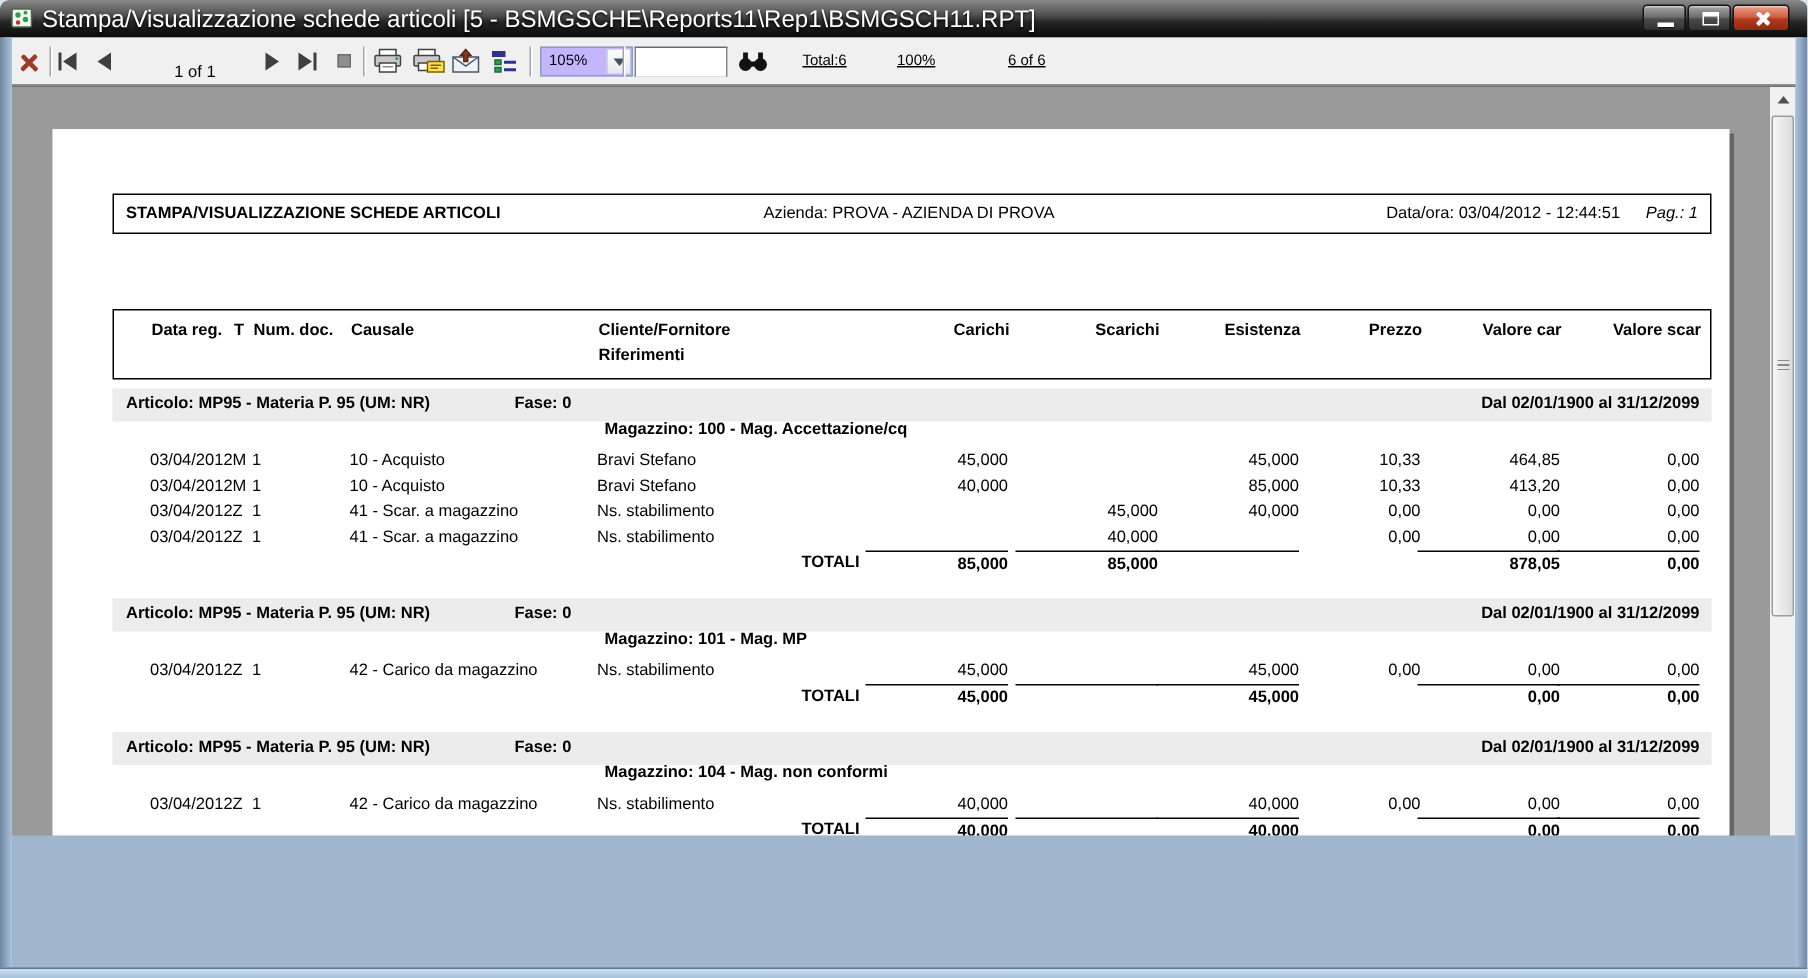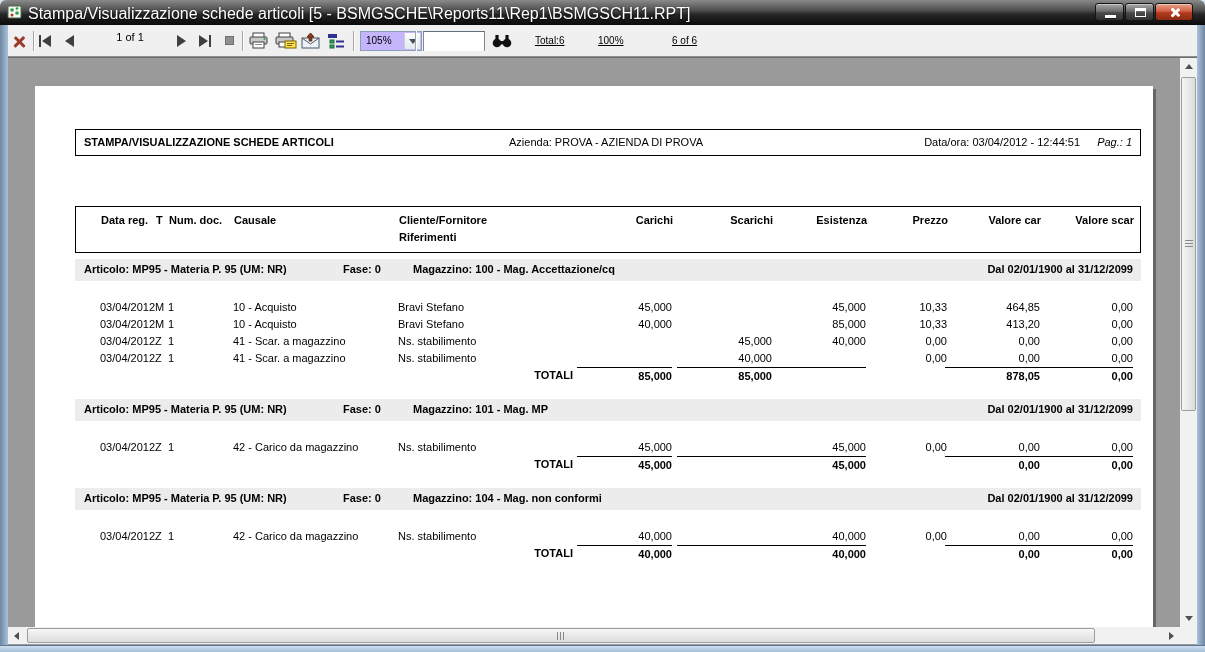--- a/index.html
+++ b/index.html
@@ -41,21 +41,21 @@
   .stopsq { width:9px; height:9px; background:#8f8f8f; border:1px solid #6f6f6f; }
   .statusx { font-size:10px; color:#000;text-decoration:underline; }
   .combo { width:62px; height:20px; background:#c4b5fd; border:1px solid #8aa0b5; position:relative; font-size:10px; }
   .combo .val { position:absolute; left:5px; top:3px; }
   .combo .drop { position:absolute; right:1px; top:1px; width:16px; height:16px; background:linear-gradient(#fdfdfd,#e3e9ef); border-left:1px solid #c5d0da; }
   .combo .drop::after { content:""; position:absolute; left:4px; top:6px; border-left:4px solid transparent; border-right:4px solid transparent; border-top:5px solid #40535f; }
   .searchbox { width:62px; height:20px; background:#fff; border:1px solid #7a8a99; border-top-color:#5f6f7d; }
   .searchbox input { width:100%; height:100%; border:none; outline:none; font-size:11px; padding:0 3px; font-family:"Liberation Sans",sans-serif; }
 
   
-  .viewer { position:absolute; left:8px; top:57px; width:1189px; height:588px; background:#9a9a9a; border-top:1px solid #6e6e6e; overflow:hidden; }
+  .viewer { position:absolute; left:8px; top:57px; width:1189px; height:500px; background:#9a9a9a; border-top:1px solid #6e6e6e; overflow:hidden; }
   .page { position:absolute; left:27px; top:28px; width:1118px; height:541px; background:#fff;
     box-shadow:3px 3px 0 rgba(40,40,40,.45); font-size:11px; color:#000; }
 
   
   .vscroll { position:absolute; right:0; top:0; width:17px; height:569px; background:#f1f1f1; }
   .hscroll { position:absolute; left:0; top:569px; width:1172px; height:17px; background:#f1f1f1; }
   .sb-corner { position:absolute; left:1172px; top:569px; width:17px; height:17px; background:#f1f1f1; }
   .sb-btn { position:absolute; width:17px; height:17px; background:#f1f1f1; }
   .tri-up { position:absolute; left:4.5px; top:6px; border-left:4px solid transparent; border-right:4px solid transparent; border-bottom:5px solid #505050; }
   .tri-dn { position:absolute; left:4.5px; top:6px; border-left:4px solid transparent; border-right:4px solid transparent; border-top:5px solid #505050; }
@@ -78,21 +78,21 @@
   .hdr-right .pg { margin-left:14px;font-style:italic; }
   .printed-by { position:absolute; left:40px; top:88px; width:1066px; text-align:right; }
 
   .colhead { position:absolute; left:40px; top:120px; width:1066px; height:47px; border:1px solid #000; font-weight:bold; }
   .colhead span { position:absolute; top:7px; white-space:nowrap; }
   .colhead .line2 { top:24px; }
 
   .groups { position:absolute; left:0; top:173px; width:1118px; }
   .band { position:relative; margin-left:40px; width:1066px; height:22px; background:#ececec; font-weight:bold; }
   .band span { position:absolute; top:4px; white-space:nowrap; }
-  .g-art { left:9px; } .g-fase { left:268px; } .g-mag { left:338px; } .g-per { right:8px; }
+  .g-art { left:9px; } .g-fase { left:268px; } .g-mag { left:328px;margin-top:17px; } .g-per { right:8px; }
   .rows-gap { height:18px; } .group-gap { height:14px; }
   .trow { position:relative; margin-left:40px; width:1066px; height:17px; }
   .trow span { position:absolute; top:2px; white-space:nowrap; }
   .trow.totals { height:18px; font-weight:bold; }
   .trow.totals span { top:0; padding-top:2px; }
   .c-data { left:25px; } .c-t { left:80px; } .c-num { left:93px; } .c-caus { left:158px; } .c-cli { left:323px; }
   .c-car { left:502px; width:95px; text-align:right; }
   .c-sca { left:602px; width:95px; text-align:right; }
   .c-esi { left:696px; width:95px; text-align:right; }
   .c-pre { left:790px; width:82px; text-align:right; }
@@ -141,21 +141,21 @@
         <div class="xshape"></div>
       </div>
     <div class="sep" style="left:30px;"></div>
     <div class="tbx navbtn" style="left:36px;top:9px;">
         <span class="bar-v"></span>
         <span class="tri-l"></span>
       </div>
     <div class="tbx navbtn" style="left:62px;top:9px;">
         <span class="tri-l"></span>
       </div>
-    <div class="tbx pagebox" style="left:92px;top:6px;">1 of 1</div>
+    <div class="tbx pagebox" style="left:92px;top:17px;">1 of 1</div>
     <div class="tbx navbtn" style="left:174px;top:9px;">
         <span class="tri-r"></span>
       </div>
     <div class="tbx navbtn" style="left:196px;top:9px;">
         <span class="tri-r"></span>
         <span class="bar-v"></span>
       </div>
     <div class="tbx" style="left:222px;top:11px;">
         <div class="stopsq"></div>
       </div>

